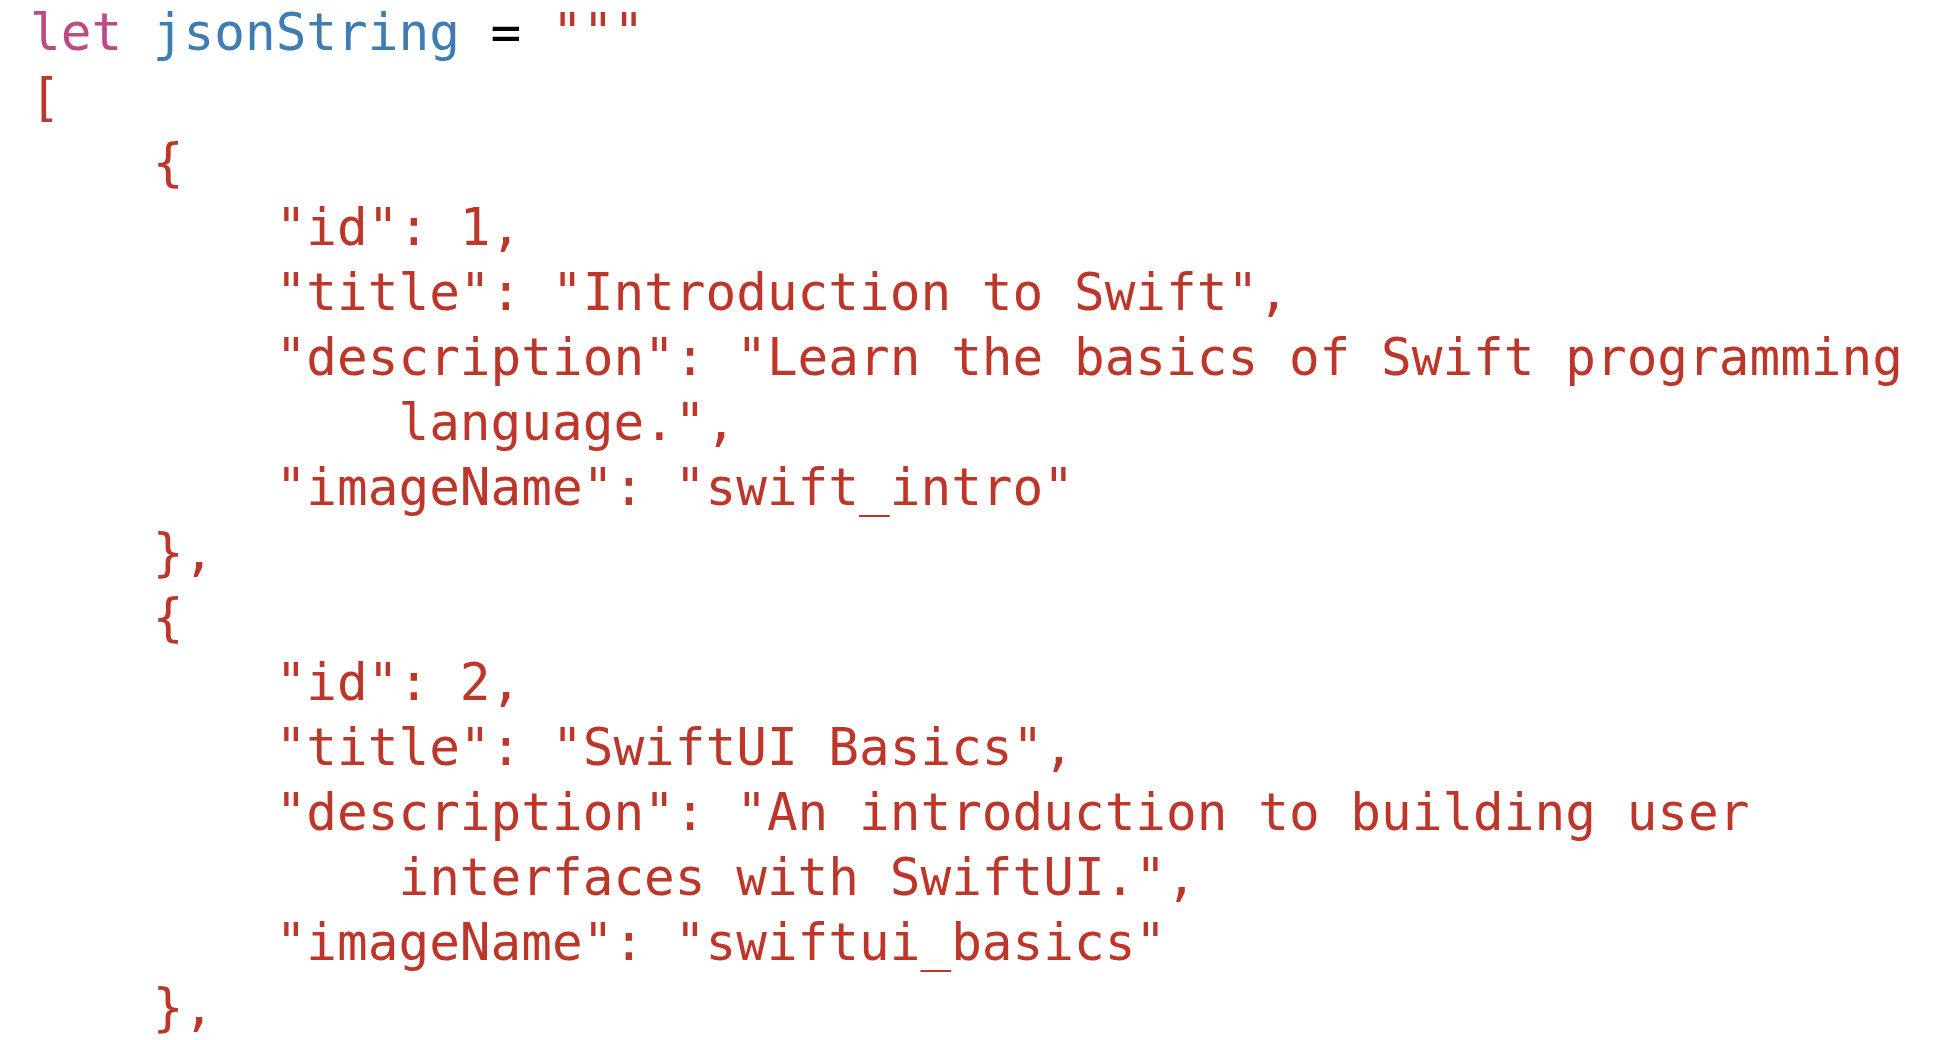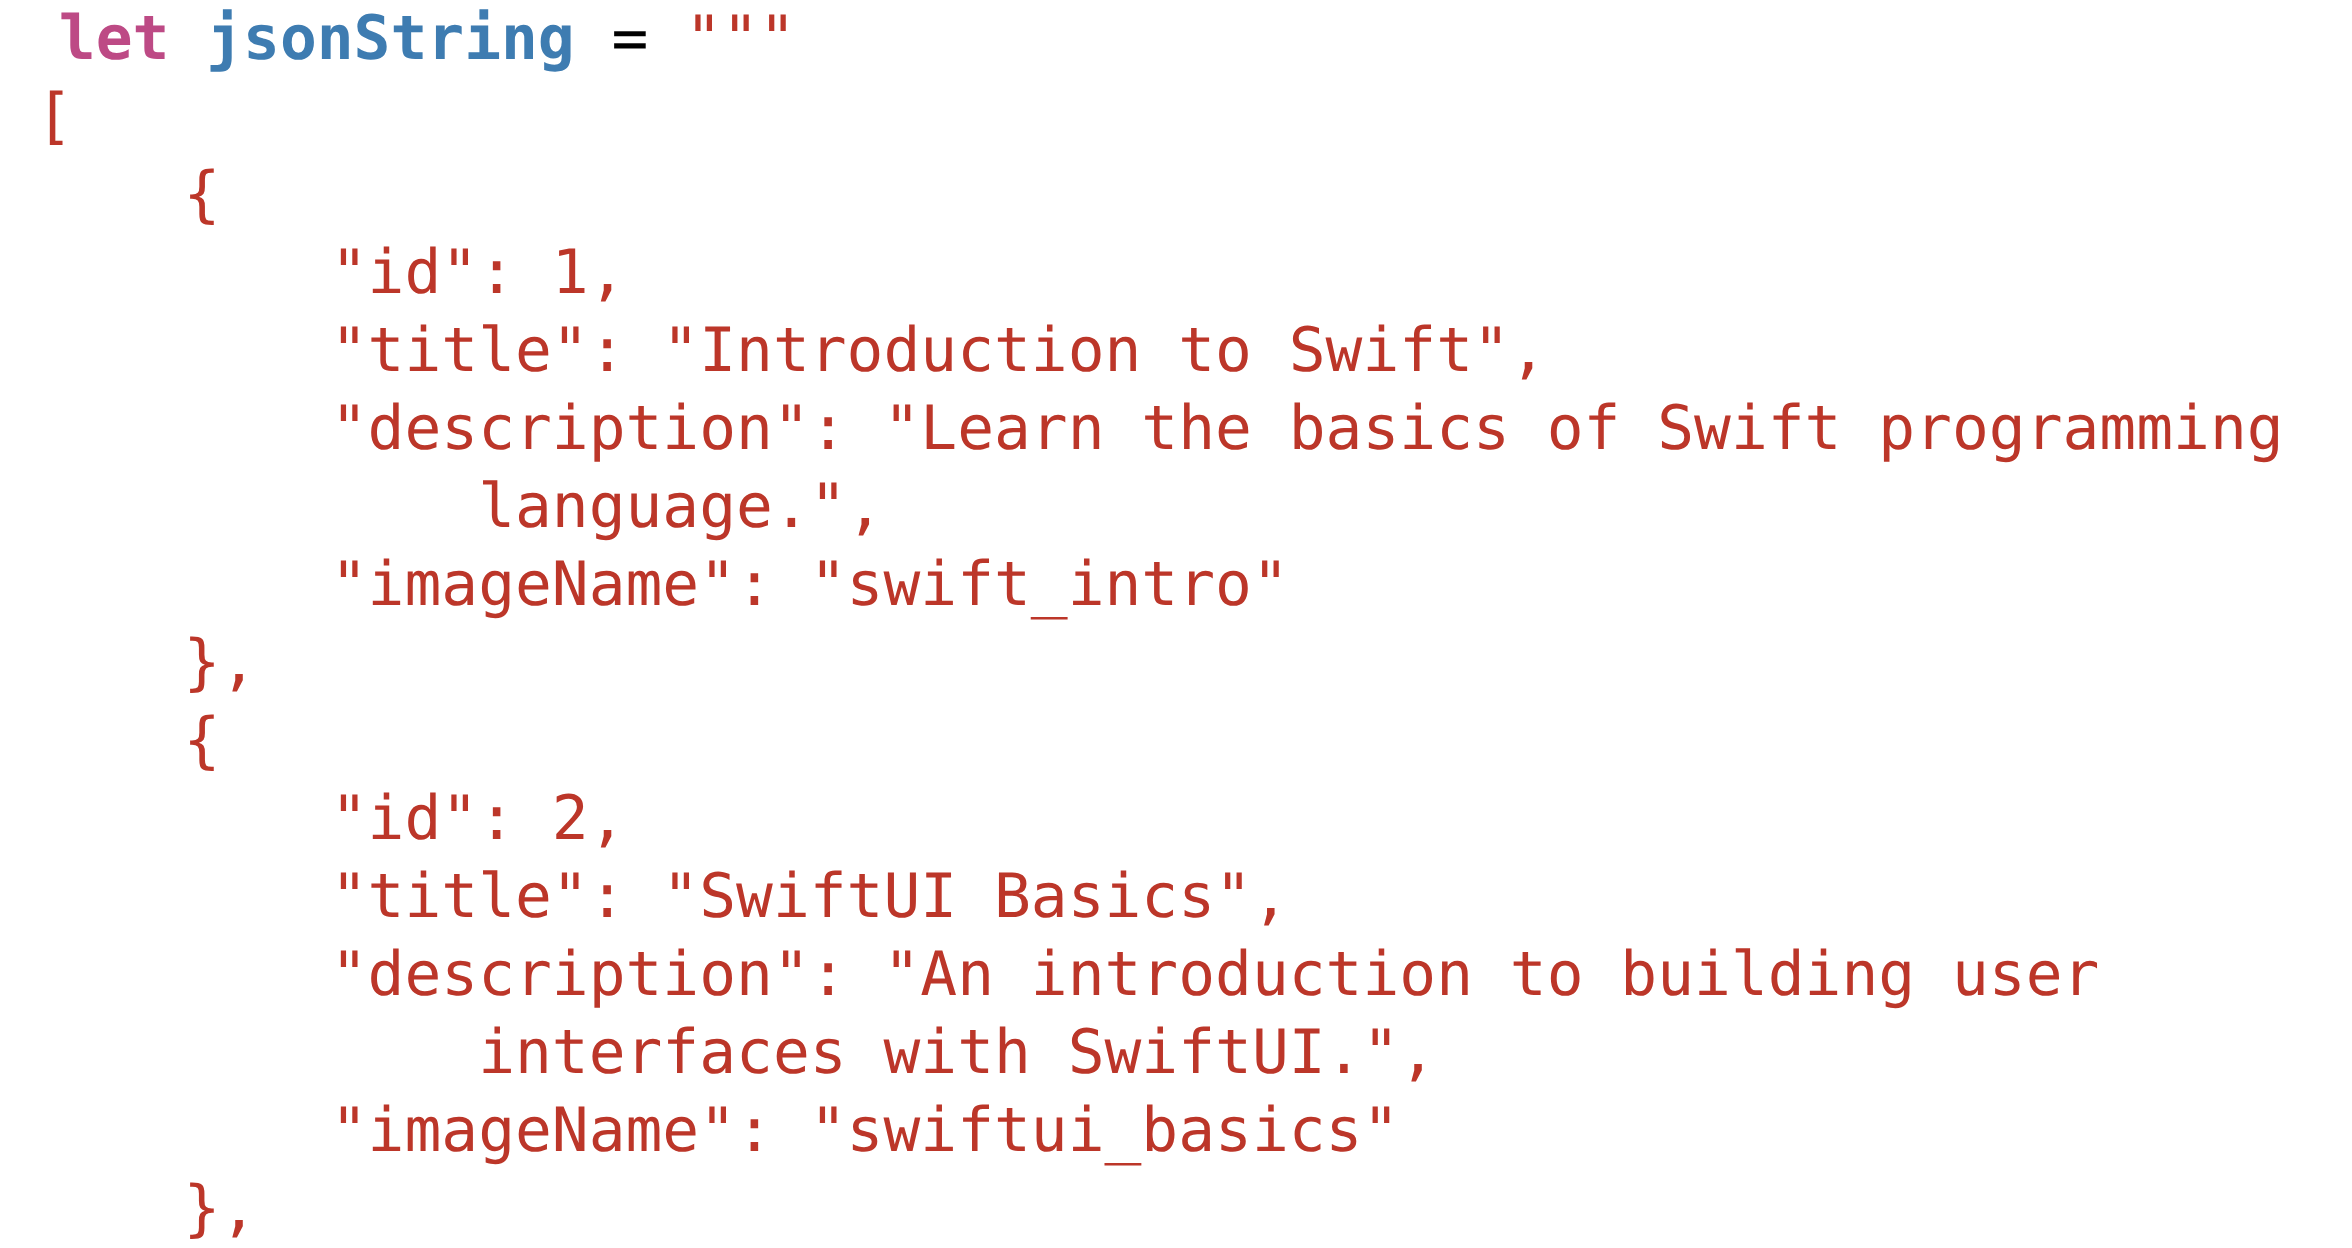--- a/index.html
+++ b/index.html
@@ -20,21 +20,21 @@
     font-family: "DejaVu Sans Mono", "Liberation Mono", monospace;
     font-size: 51px;
     line-height: 65px;
     white-space: pre;
     letter-spacing: 0;
   }
   .code-line {
     height: 65px;
     white-space: pre;
   }
-  .tok-keyword    { color: var(--kw);  font-weight: 700; margin-left: 19px; }
-  .tok-identifier { color: var(--id);  font-weight: 700; }
+  .tok-keyword    { color: var(--kw);  font-weight: 400; }
+  .tok-identifier { color: var(--id);  font-weight: 400; }
   .tok-operator   { color: var(--op);  font-weight: 500; }
   .tok-string     { color: var(--str); font-weight: 400; }
 </style>
 </head>
 <body style="background: rgb(255, 255, 255);">
 
 <pre class="code-editor"><div class="code-line"><span class="tok-keyword">let</span><span class="tok-operator"> </span><span class="tok-identifier">jsonString</span><span class="tok-operator"> = </span><span class="tok-string">"""</span></div><div class="code-line"><span class="tok-string">[</span></div><div class="code-line"><span class="tok-string">    {</span></div><div class="code-line"><span class="tok-string">        "id": 1,</span></div><div class="code-line"><span class="tok-string">        "title": "Introduction to Swift",</span></div><div class="code-line"><span class="tok-string">        "description": "Learn the basics of Swift programming</span></div><div class="code-line"><span class="tok-string">            language.",</span></div><div class="code-line"><span class="tok-string">        "imageName": "swift_intro"</span></div><div class="code-line"><span class="tok-string">    },</span></div><div class="code-line"><span class="tok-string">    {</span></div><div class="code-line"><span class="tok-string">        "id": 2,</span></div><div class="code-line"><span class="tok-string">        "title": "SwiftUI Basics",</span></div><div class="code-line"><span class="tok-string">        "description": "An introduction to building user</span></div><div class="code-line"><span class="tok-string">            interfaces with SwiftUI.",</span></div><div class="code-line"><span class="tok-string">        "imageName": "swiftui_basics"</span></div><div class="code-line"><span class="tok-string">    },</span></div></pre>
 
 </body></html>

